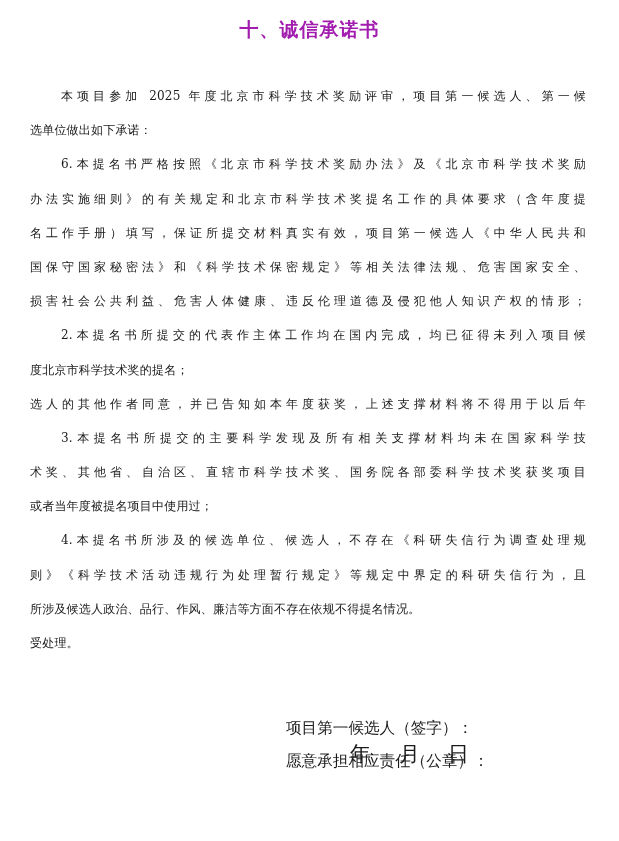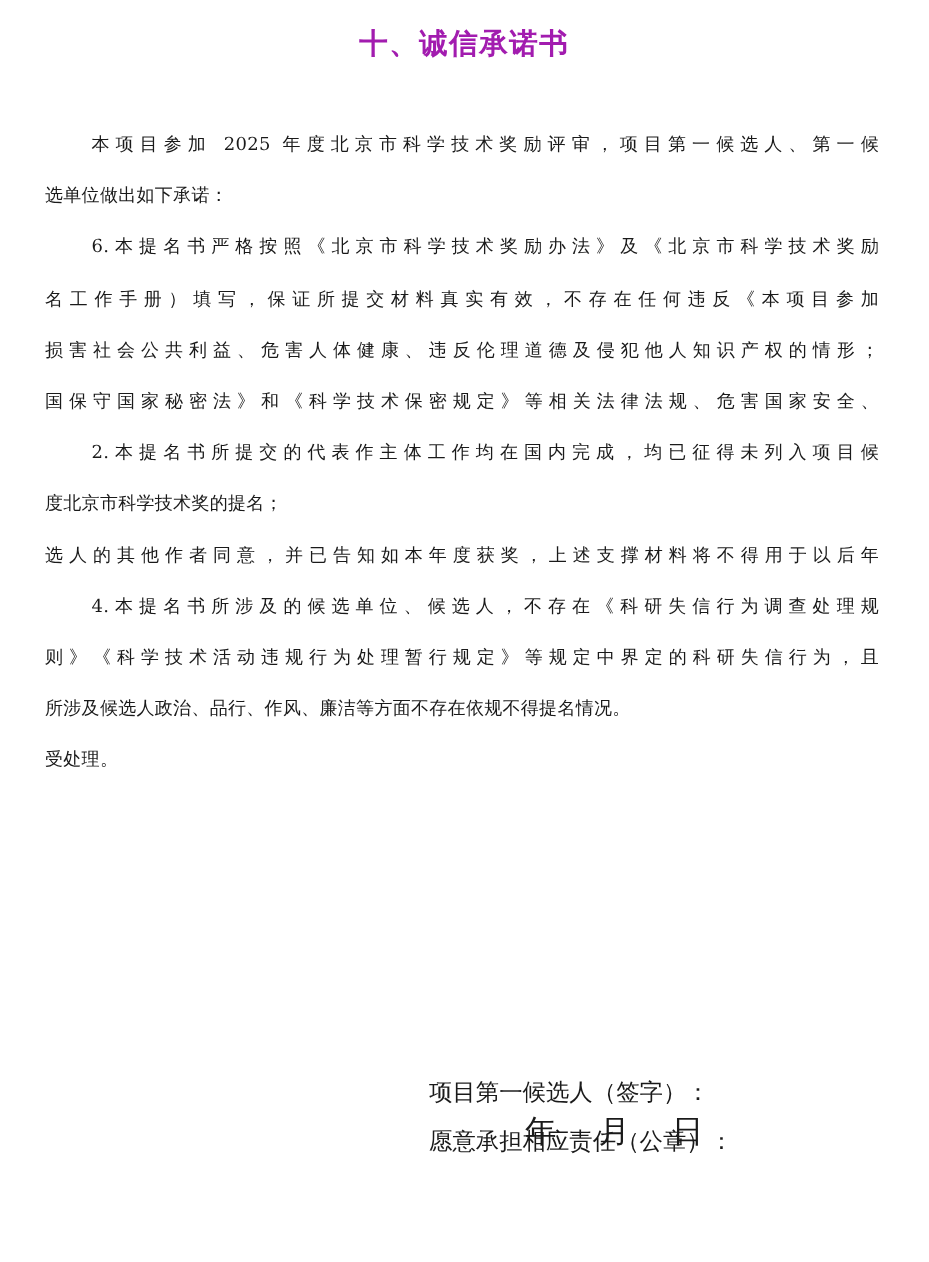--- a/index.html
+++ b/index.html
@@ -83,31 +83,37 @@
 
 <div class="body-text">
 
   <div>
     <div class="line indent">本项目参加 2025 年度北京市科学技术奖励评审，项目第一候选人、第一候</div>
     <div class="line last">选单位做出如下承诺：</div>
   </div>
 
   <div>
     <div class="line indent">6.本提名书严格按照《北京市科学技术奖励办法》及《北京市科学技术奖励</div>
-    <div class="line">名工作手册）填写，保证所提交材料真实有效，不存在任何违反《本项目参加</div>
+    <div class="line">办法实施细则》的有关规定和北京市科学技术奖提名工作的具体要求（含年度提</div>
+    <div class="line">名工作手册）填写，保证所提交材料真实有效，项目第一候选人《中华人民共和</div>
+    <div class="line">国保守国家秘密法》和《科学技术保密规定》等相关法律法规、危害国家安全、</div>
     <div class="line">损害社会公共利益、危害人体健康、违反伦理道德及侵犯他人知识产权的情形；</div>
-    <div class="line">国保守国家秘密法》和《科学技术保密规定》等相关法律法规、危害国家安全、</div>
   </div>
 
   <div>
     <div class="line indent">2.本提名书所提交的代表作主体工作均在国内完成，均已征得未列入项目候</div>
     <div class="line last">度北京市科学技术奖的提名；</div>
     <div class="line">选人的其他作者同意，并已告知如本年度获奖，上述支撑材料将不得用于以后年</div>
   </div>
 
+  <div>
+    <div class="line indent">3.本提名书所提交的主要科学发现及所有相关支撑材料均未在国家科学技</div>
+    <div class="line">术奖、其他省、自治区、直辖市科学技术奖、国务院各部委科学技术奖获奖项目</div>
+    <div class="line last">或者当年度被提名项目中使用过；</div>
+  </div>
 
   <div>
     <div class="line indent">4.本提名书所涉及的候选单位、候选人，不存在《科研失信行为调查处理规</div>
     <div class="line">则》《科学技术活动违规行为处理暂行规定》等规定中界定的科研失信行为，且</div>
     <div class="line last">所涉及候选人政治、品行、作风、廉洁等方面不存在依规不得提名情况。</div>
   </div>
 
   <div>
     <div class="line last">受处理。</div>
   </div>

